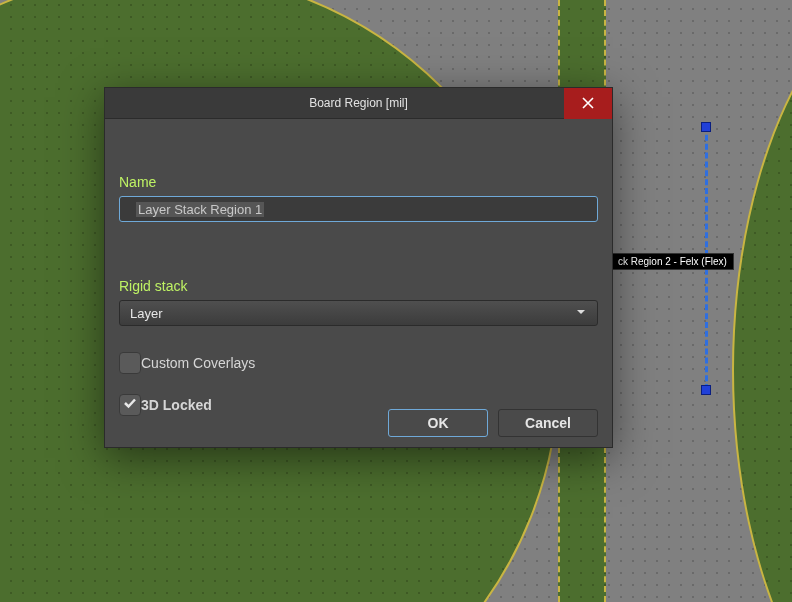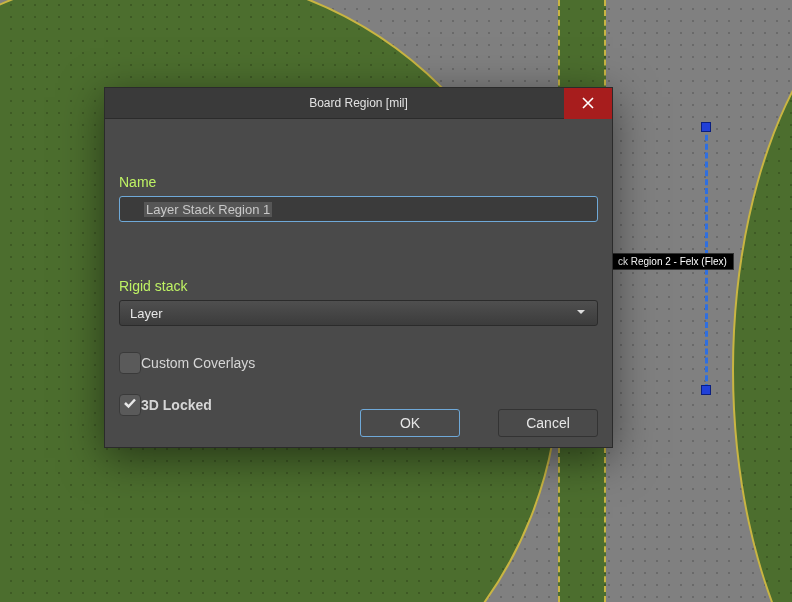--- a/index.html
+++ b/index.html
@@ -127,21 +127,21 @@
       margin-bottom: 6px;
       margin-top: 32px;
     }
     .input-wrap {
       position: relative;
       width: 100%; height: 26px;
       background: #3b3b3b;
       border: 1px solid #6fa9d8;
       border-radius: 3px;
       display: flex; align-items: center;
-      padding-left: 24px;
+      padding-left: 16px;
     }
     .input-wrap .selmark {
       background: #565656; color: #c8c8c8;
       padding: 0 2px;
       font-size: 13px;
     }
     .gap { height: 24px; }
     .dropdown {
       width: 100%; height: 26px;
       background: linear-gradient(#4f4f4f,#3c3c3c);
@@ -166,22 +166,23 @@
       display: flex; align-items: center; justify-content: center;
     }
     .chk svg { width: 14px; height: 14px; stroke: #e8e8e8; stroke-width: 2.5; fill: none; }
     .chk-label { font-size: 14px; }
 
     .footer {
       position: absolute;
       left: 0; right: 0; bottom: 0;
       height: 48px;
       display: flex; align-items: center; justify-content: flex-end;
-      gap: 38px;
+      gap: 10px;
       padding-right: 14px;
+      font-weight: bold;
     }
     .btn {
       width: 100px; height: 28px;
       border-radius: 3px;
       background: #4a4a4a;
       border: 1px solid #333;
       color: #e6e6e6;
       font-size: 14px;
       display: flex; align-items: center; justify-content: center;
     }

